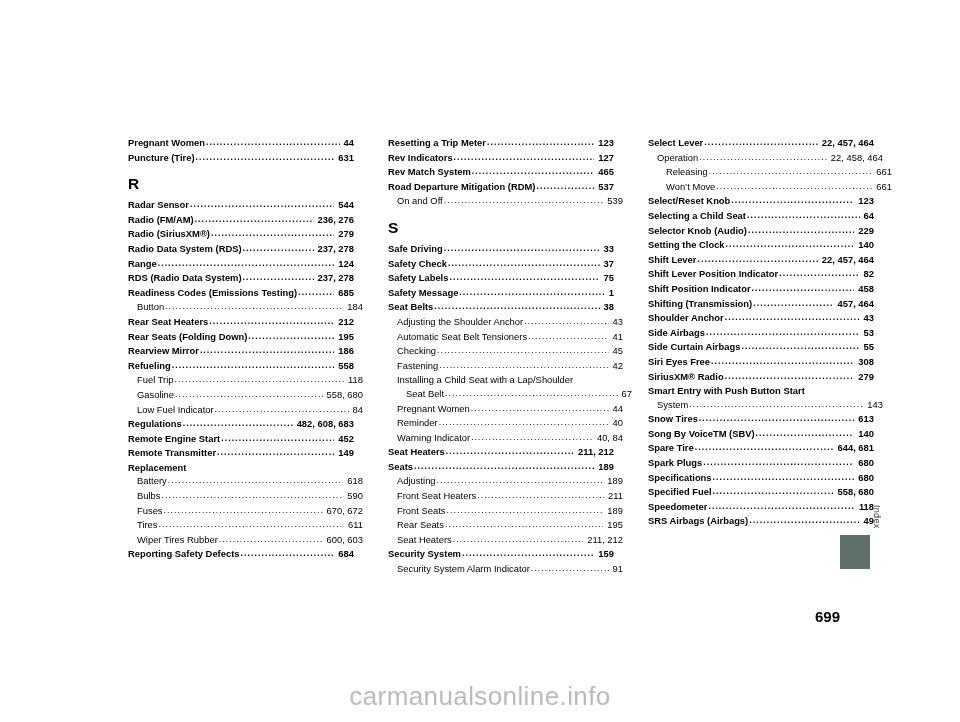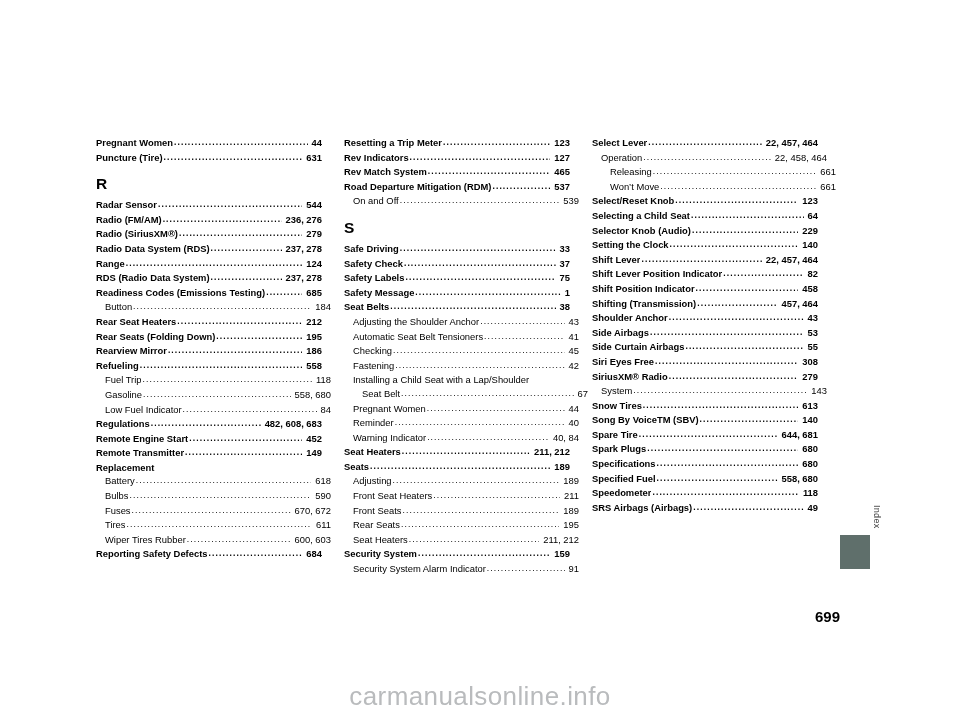--- a/index.html
+++ b/index.html
@@ -19,25 +19,25 @@
     position: absolute;
     left: 0;
     top: 0;
     width: 960px;
     height: 722px;
   }
 
   
   .columns {
     position: absolute;
-    left: 96px;
+    left: 128px;
     top: 136px;
     width: 724px;
     display: flex;
-    gap: 0px;
+    gap: 12px;
   }
   .col {
     width: 226px;
     margin-right: 22px;
     font-size: 9.4px;
     line-height: 13.6px;
   }
   .col:last-child { margin-right: 0; }
 
   
@@ -485,20 +485,21 @@
         <div class="entry lvl0">
           <span class="label">Siri Eyes Free</span>
           <span class="dots">.....................................................................</span>
           <span class="page-no">308</span>
         </div>
         <div class="entry lvl0">
           <span class="label">SiriusXM® Radio</span>
           <span class="dots">.....................................................................</span>
           <span class="page-no">279</span>
         </div>
+        <div class="plain lvl0"><span>Smart Entry with Push Button Start</span></div>
         <div class="entry lvl1">
           <span class="label">System</span>
           <span class="dots">.....................................................................</span>
           <span class="page-no">143</span>
         </div>
         <div class="entry lvl0">
           <span class="label">Snow Tires</span>
           <span class="dots">.....................................................................</span>
           <span class="page-no">613</span>
         </div>

